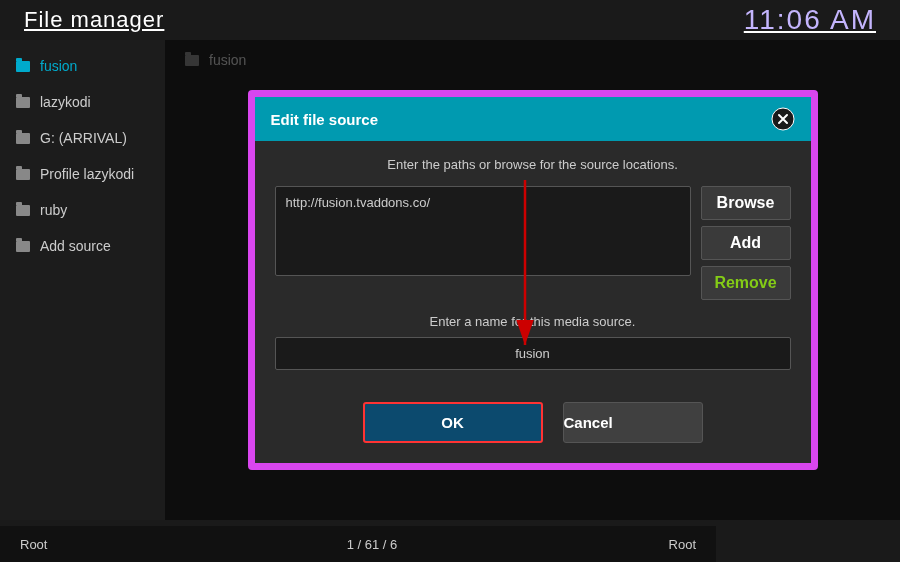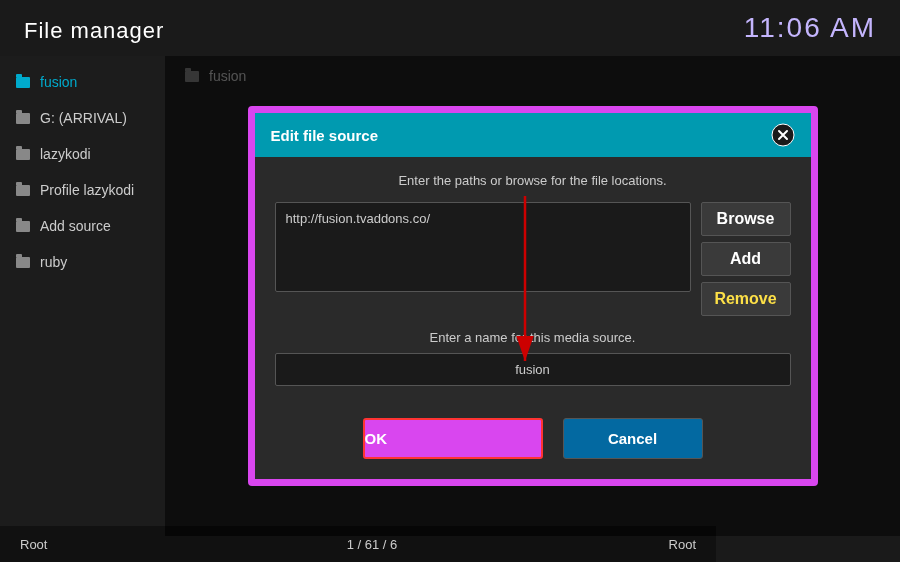--- a/index.html
+++ b/index.html
@@ -11,23 +11,24 @@
       font-family: 'Arial', sans-serif;
       color: #ffffff;
       overflow: hidden;
       position: relative;
     }
 
     
     .header {
       display: flex;
       justify-content: space-between;
-      align-items: flex-end;
-      padding: 12px 24px;
+      align-items: center;
+      padding: 4px 24px;
       background-color: #1a1a1a;
+      text-decoration: underline;
     }
 
     .header-title {
       font-size: 22px;
       font-weight: 300;
       color: #ffffff;
       letter-spacing: 1px;
     }
 
     .header-time {
@@ -227,21 +228,21 @@
       color: #ffffff;
       padding: 7px 10px;
       font-size: 16px;
       text-align: center;
       cursor: pointer;
       border-radius: 2px;
       font-weight: bold;
     }
 
     .action-btn:disabled, .action-btn.disabled {
-      color: #fde047;
+      color: #84cc16;
       cursor: default;
     }
 
     .dialog-name-instruction {
       text-align: center;
       font-size: 13px;
       color: #cccccc;
       margin: 14px 0 8px 0;
     }
 
@@ -258,43 +259,43 @@
     }
 
     .dialog-footer {
       display: flex;
       justify-content: center;
       gap: 20px;
       padding: 0 20px 20px 20px;
     }
 
     .ok-btn {
-      background-color: #d946ef;
+      background-color: #0c4a6e;
       border: 2px solid #ff3333;
       color: #ffffff;
       padding: 10px 0;
       font-size: 15px;
       font-weight: bold;
       cursor: pointer;
       border-radius: 3px;
       width: 180px;
-      text-align: left;
+      text-align: center;
     }
 
     .cancel-btn {
-      background-color: #0369a1;
+      background-color: #404040;
       border: 1px solid #555;
       color: #ffffff;
       padding: 10px 0;
       font-size: 15px;
       font-weight: bold;
       cursor: pointer;
       border-radius: 3px;
       width: 140px;
-      text-align: center;
+      text-align: left;
     }
 
     
     .footer {
       position: absolute;
       bottom: 0;
       left: 0;
       width: 716px;
       height: 36px;
       background-color: #111111;
@@ -323,41 +324,41 @@
 
   <div class="sidebar">
 
     <div class="sidebar-item active">
       <div class="folder-icon"></div>
       <span>fusion</span>
     </div>
 
     <div class="sidebar-item">
       <div class="folder-icon"></div>
+      <span>lazykodi</span>
+    </div>
+
+    <div class="sidebar-item">
+      <div class="folder-icon"></div>
       <span>G: (ARRIVAL)</span>
     </div>
 
     <div class="sidebar-item">
       <div class="folder-icon"></div>
-      <span>lazykodi</span>
+      <span>Profile lazykodi</span>
     </div>
 
     <div class="sidebar-item">
       <div class="folder-icon"></div>
-      <span>Profile lazykodi</span>
+      <span>ruby</span>
     </div>
 
     <div class="sidebar-item">
       <div class="folder-icon"></div>
       <span>Add source</span>
-    </div>
-
-    <div class="sidebar-item">
-      <div class="folder-icon"></div>
-      <span>ruby</span>
     </div>
 
   </div>
 
   <div class="content-area">
 
     <div class="content-header">
       <div class="folder-icon-sm"></div>
       <span class="content-folder-name">fusion</span>
     </div>
@@ -371,21 +372,21 @@
         <div class="dialog-close-btn">
           <svg class="kodi-logo" viewBox="0 0 24 24" xmlns="http://www.w3.org/2000/svg">
             <circle cx="12" cy="12" r="11" fill="#1a1a1a" stroke="#ffffff" stroke-width="1"></circle>
             <path d="M8 8 L16 16 M16 8 L8 16" stroke="#ffffff" stroke-width="2" stroke-linecap="round"></path>
           </svg>
         </div>
       </div>
 
       <div class="dialog-body">
 
-        <div class="dialog-instruction">Enter the paths or browse for the file locations.</div>
+        <div class="dialog-instruction">Enter the paths or browse for the source locations.</div>
 
         <div class="dialog-path-row">
           <div class="dialog-path-box">
             <span>http://fusion.tvaddons.co/</span>
           </div>
           <div class="dialog-action-buttons">
             <button class="action-btn">Browse</button>
             <button class="action-btn">Add</button>
             <button class="action-btn disabled">Remove</button>
           </div>

